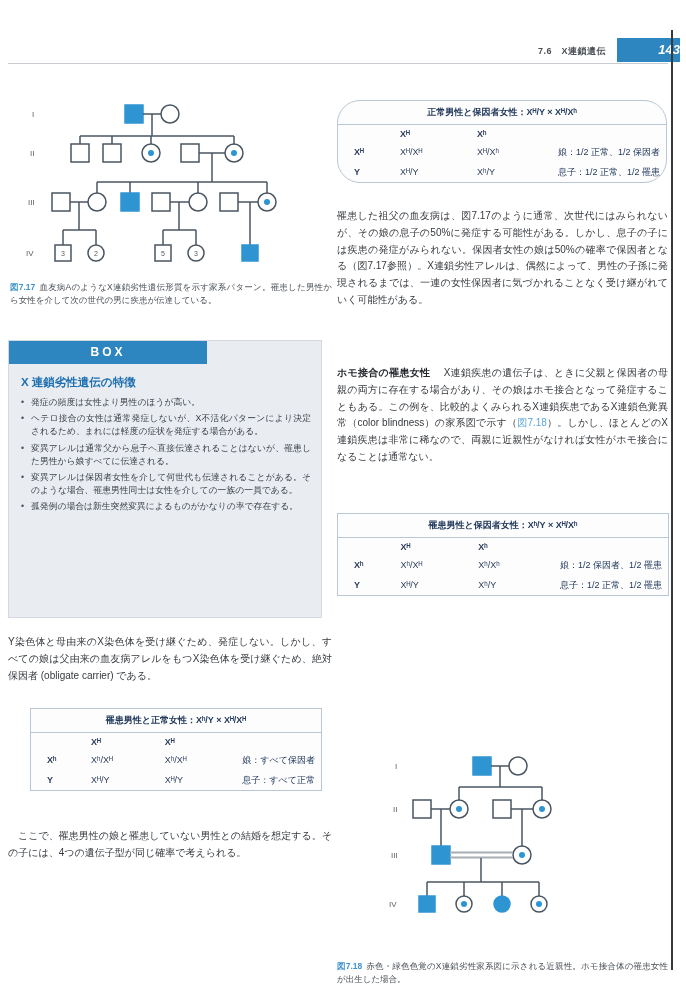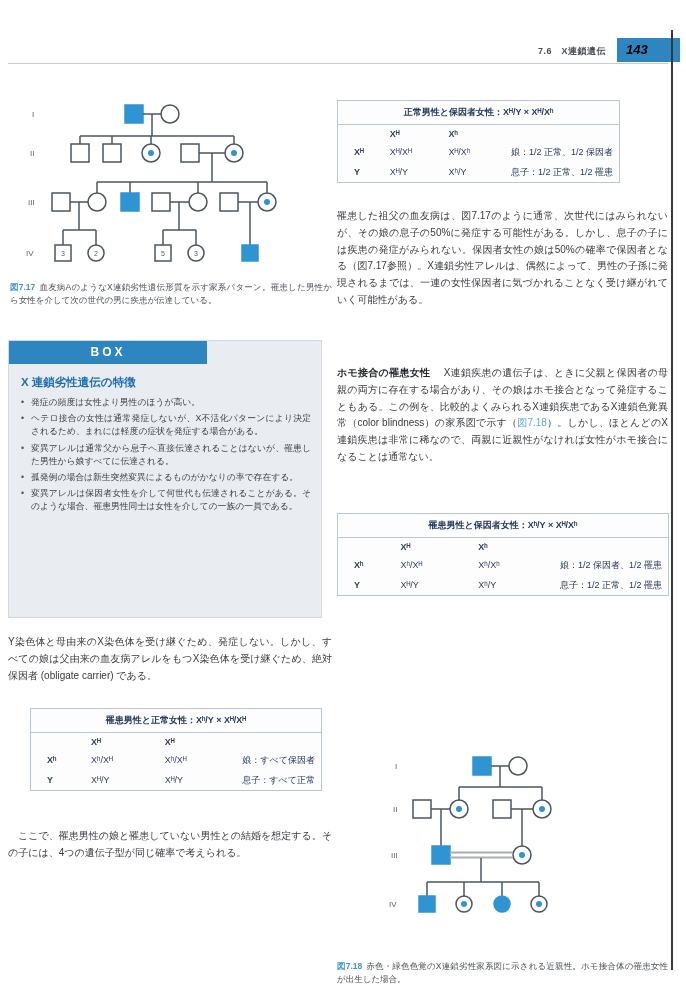--- a/index.html
+++ b/index.html
@@ -4,21 +4,21 @@
 <style>
   html,body{margin:0;padding:0;background:#ffffff;}
   .page{
     position:relative;width:686px;height:1000px;background:#ffffff;overflow:hidden;
     font-family:"Liberation Sans","DejaVu Sans",sans-serif;color:#3b4046;
   }
   
   .section-label{position:absolute;top:45px;left:498px;width:108px;text-align:right;
     font-size:9px;font-weight:bold;color:#4a4f55;letter-spacing:.5px;}
   .page-badge{position:absolute;top:38px;left:617px;width:63px;height:24px;background:#2e86c0;
-    color:#000000;font-style:italic;font-weight:bold;font-size:13px;line-height:24px;padding-left:9px;box-sizing:border-box;}
+    color:#ffffff;font-style:italic;font-weight:bold;font-size:13px;line-height:24px;padding-left:9px;box-sizing:border-box;text-align:right;}
   .header-rule{position:absolute;top:63px;left:8px;width:660px;border-top:1.5px solid #c8ccd2;}
   .scan-line{position:absolute;left:671px;top:30px;width:2px;height:940px;background:#35383c;}
 
   
   .fig-caption{position:absolute;font-size:8.5px;line-height:1.55;color:#4a5058;text-align:justify;}
   .fig-label{color:#3f93cc;font-weight:bold;margin-right:4px;}
 
   
   .box-panel{position:absolute;left:8px;top:340px;width:314px;height:278px;background:#e9edf2;
     border:1px solid #d3d9e0;box-sizing:border-box;}
@@ -134,22 +134,22 @@
     <span class="fig-label">図7.17</span><span>血友病AのようなX連鎖劣性遺伝形質を示す家系パターン。罹患した男性から女性を介して次の世代の男に疾患が伝達している。</span>
   </div>
 
   <div class="box-panel">
     <div class="box-band">BOX</div>
     <div class="box-title">X 連鎖劣性遺伝の特徴</div>
     <ul class="box-list">
       <li>発症の頻度は女性より男性のほうが高い。</li>
       <li>ヘテロ接合の女性は通常発症しないが、X不活化パターンにより決定されるため、まれには軽度の症状を発症する場合がある。</li>
       <li>変異アレルは通常父から息子へ直接伝達されることはないが、罹患した男性から娘すべてに伝達される。</li>
+      <li>変異アレルは保因者女性を介して何世代も伝達されることがある。そのような場合、罹患男性同士は女性を介しての一族の一員である。</li>
       <li>孤発例の場合は新生突然変異によるものがかなりの率で存在する。</li>
-      <li>変異アレルは保因者女性を介して何世代も伝達されることがある。そのような場合、罹患男性同士は女性を介しての一族の一員である。</li>
     </ul>
   </div>
 
   <p class="para" style="left:8px;top:624px;width:324px;">Y染色体と母由来のX染色体を受け継ぐため、発症しない。しかし、すべての娘は父由来の血友病アレルをもつX染色体を受け継ぐため、絶対保因者 (obligate carrier) である。</p>
 
   <div class="ptable" style="left:30px;top:708px;width:292px;">
     <div class="ptitle">罹患男性と正常女性：Xʰ/Y × Xᴴ/Xᴴ</div>
     <table>
       <tbody>
           <tr>
@@ -169,21 +169,21 @@
         <td class="c">Xᴴ/Y</td>
         <td class="c">Xᴴ/Y</td>
         <td class="note">息子：すべて正常</td>
       </tr>
     </tbody>
       </table>
   </div>
 
   <p class="para indent" style="left:8px;top:818px;width:324px;">ここで、罹患男性の娘と罹患していない男性との結婚を想定する。その子には、4つの遺伝子型が同じ確率で考えられる。</p>
 
-  <div class="ptable" style="left:337px;top:100px;width:283px;">
+  <div class="ptable" style="left:337px;top:100px;width:330px;border-radius:23px;">
     <div class="ptitle">正常男性と保因者女性：Xᴴ/Y × Xᴴ/Xʰ</div>
     <table>
       <tbody>
           <tr>
         <td class="rowlab"></td>
         <td class="c hdr">Xᴴ</td>
         <td class="c hdr">Xʰ</td>
         <td class="note"></td>
       </tr>
       <tr>

